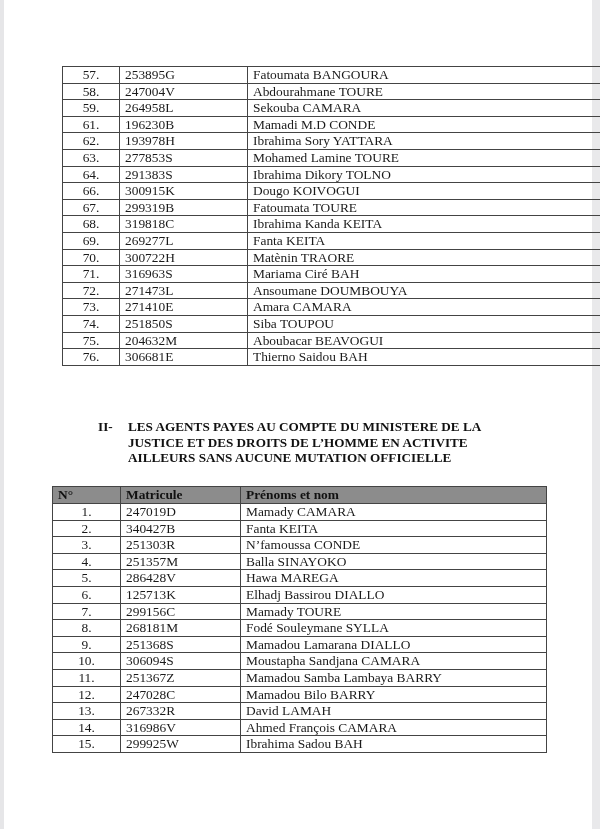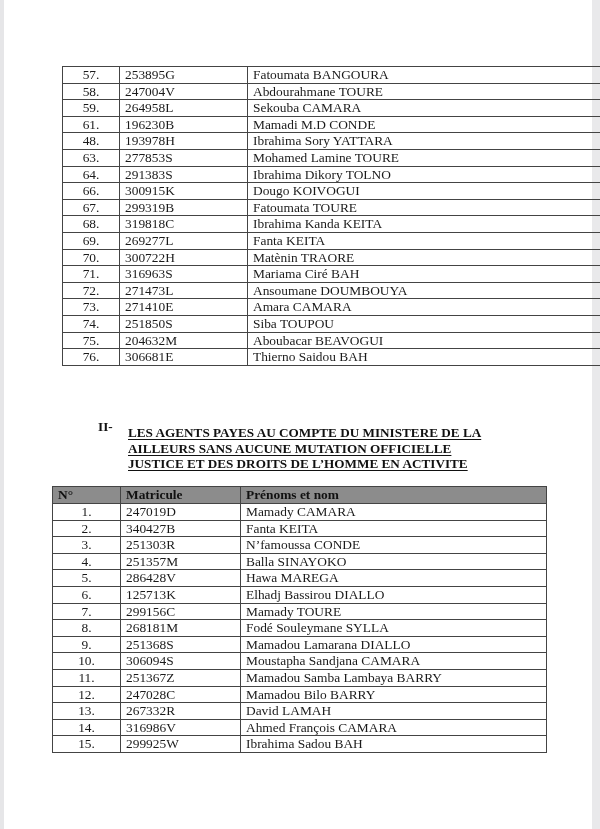--- a/index.html
+++ b/index.html
@@ -45,22 +45,21 @@
     }
     #table2 td { height: 15.6px; }
     .section-heading {
       position: absolute; left: 90px; top: 419px; width: 430px;
       font-family: "Liberation Serif", serif;
       font-weight: bold; font-size: 13.2px; line-height: 15.5px;
       color: #111;
     }
     .section-num { position: absolute; left: 8px; top: 0; }
     .section-text {
-      position: absolute; left: 38px; top: 6px; width: 400px;
-      text-decoration: underline;
+      position: absolute; left: 38px; top: 0; width: 400px;
       text-decoration-thickness: 1px;
       text-underline-offset: 2px;
     }
     .section-text span { display: block; white-space: nowrap; }
   </style>
 </head>
 <body>
 
 <div class="page-shadow-left"></div>
 <div class="page">
@@ -88,21 +87,21 @@
         <td class="num">59.</td>
         <td>264958L</td>
         <td>Sekouba CAMARA</td>
       </tr>
       <tr>
         <td class="num">61.</td>
         <td>196230B</td>
         <td>Mamadi M.D CONDE</td>
       </tr>
       <tr>
-        <td class="num">48.</td>
+        <td class="num">62.</td>
         <td>193978H</td>
         <td>Ibrahima Sory YATTARA</td>
       </tr>
       <tr>
         <td class="num">63.</td>
         <td>277853S</td>
         <td>Mohamed Lamine TOURE</td>
       </tr>
       <tr>
         <td class="num">64.</td>
@@ -164,22 +163,22 @@
         <td>306681E</td>
         <td>Thierno Saidou BAH</td>
       </tr>
     </tbody>
 </table>
 
 <div class="section-heading">
   <span class="section-num">II-</span>
   <div class="section-text">
     <span>LES AGENTS PAYES AU COMPTE DU MINISTERE DE LA</span>
+    <span>JUSTICE ET DES DROITS DE L’HOMME EN ACTIVITE</span>
     <span>AILLEURS SANS AUCUNE MUTATION OFFICIELLE</span>
-    <span>JUSTICE ET DES DROITS DE L’HOMME EN ACTIVITE</span>
   </div>
 </div>
 
 <table id="table2">
   <colgroup>
       <col class="c1">
       <col class="c2">
       <col class="c3">
     </colgroup>
   <thead>

